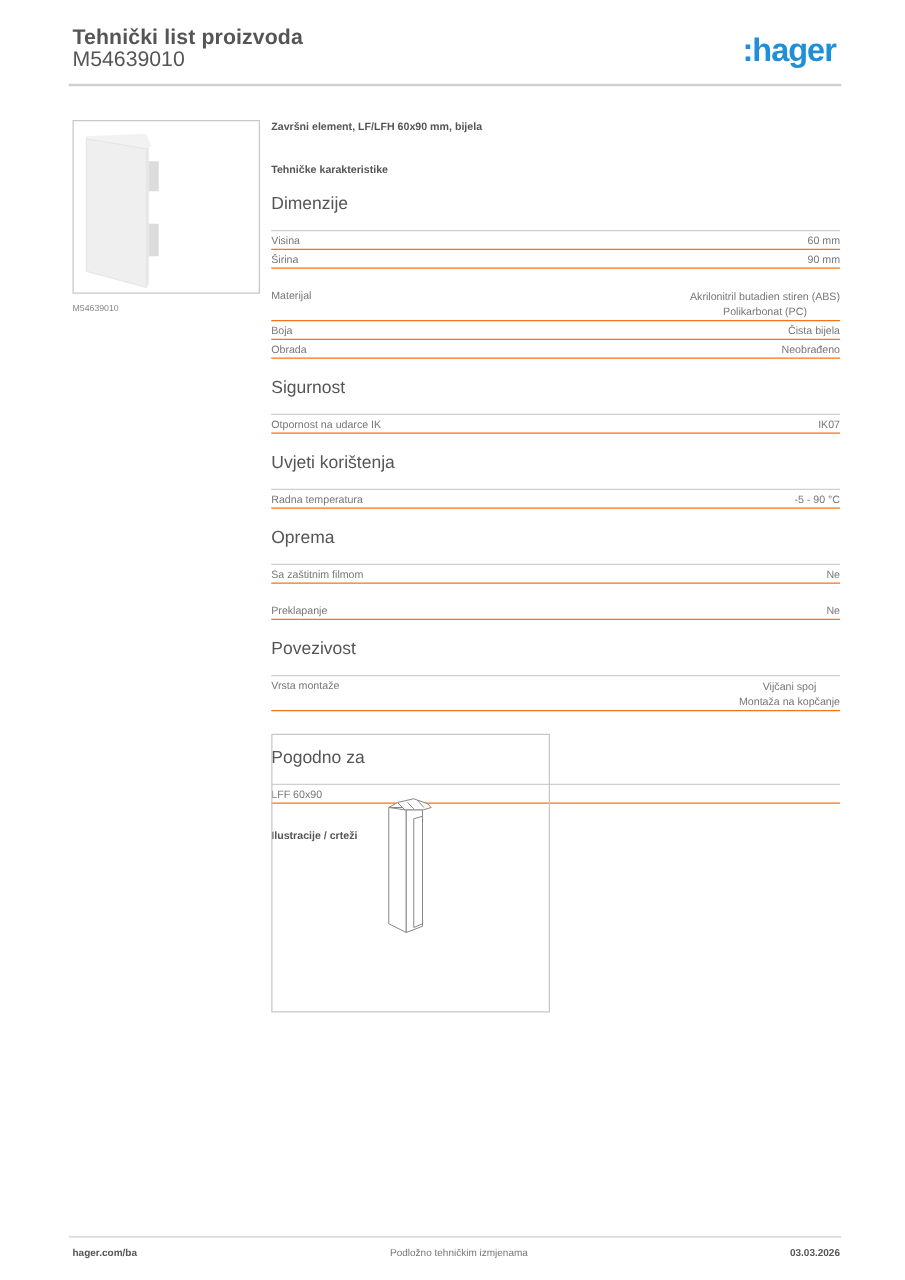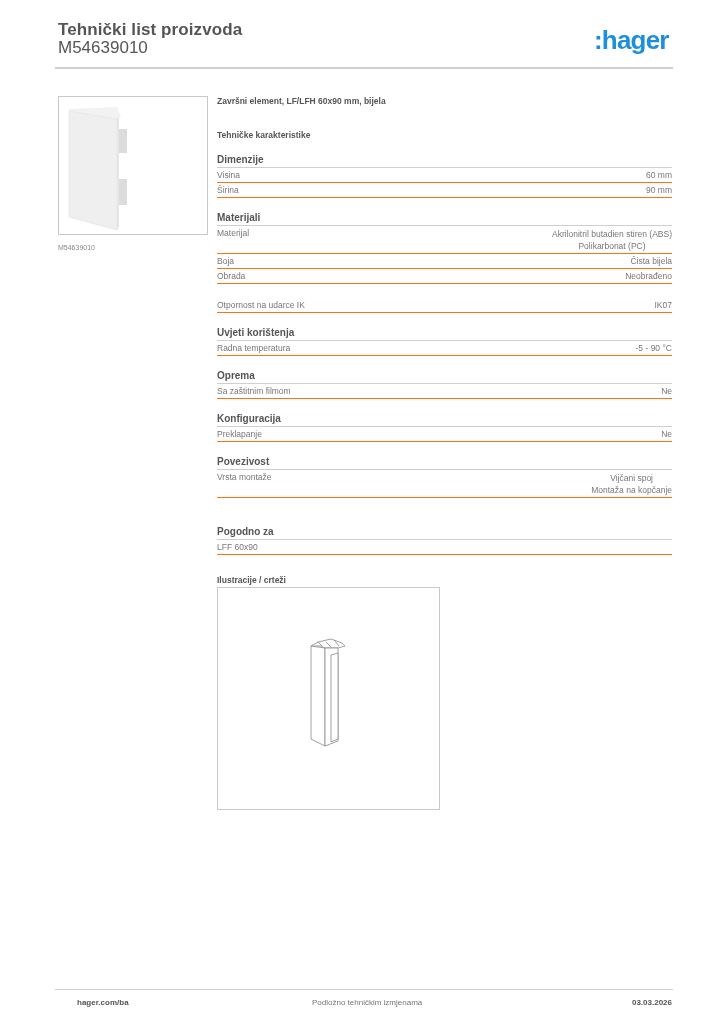--- a/index.html
+++ b/index.html
@@ -10,29 +10,29 @@
   .logo { position: absolute; left: 594px; top: 27px; font-size: 26px; font-weight: bold; color: #1e8fd8; letter-spacing: -0.8px; line-height: 1; }
   .header-rule { position: absolute; left: 55px; top: 67px; width: 618px; height: 2px; background: #d0d0d0; }
 
   .thumb { position: absolute; left: 58px; top: 96px; width: 150px; height: 139px; border: 1px solid #c8c8c8; box-sizing: border-box; background: #fff; }
   .thumb-code { position: absolute; left: 58px; top: 244px; font-size: 7px; color: #888; }
 
   .main { position: absolute; left: 217px; top: 96px; width: 455px; }
   .product-name { font-size: 8.5px; font-weight: bold; color: #555; height: 12px; }
   .tech-heading { margin-top: 22px; font-size: 8.5px; font-weight: bold; color: #555; }
   .section { margin-top: 14px; }
-  .section-title { font-size: 10px; font-weight: bold; color: #555; padding-bottom: 2px; border-bottom: 1px solid #cfcfcf; }
+  .section-title { font-size: 14px; font-weight: normal; color: #555; padding-bottom: 14px; border-bottom: 1px solid #cfcfcf; }
   .row { display: flex; justify-content: space-between; font-size: 8.5px; color: #777; border-bottom: 1px solid #f97316; padding: 2px 0 1px 0; line-height: 11px; }
   .row .val { text-align: center; }
   .row .val div { line-height: 12px; }
 
   .illus { position: absolute; left: 217px; top: 587px; width: 223px; height: 223px; border: 1px solid #c8c8c8; box-sizing: border-box; }
 
   .footer-rule { position: absolute; left: 55px; top: 989px; width: 618px; height: 1px; background: #d0d0d0; }
-  .footer-left { position: absolute; left: 58px; top: 998px; font-size: 8px; font-weight: bold; color: #555; margin-left: 19px; }
+  .footer-left { position: absolute; left: 58px; top: 998px; font-size: 8px; font-weight: bold; color: #555; }
   .footer-center { position: absolute; left: 312px; top: 998px; font-size: 8px; color: #777; }
   .footer-right { position: absolute; right: 52px; top: 998px; font-size: 8px; font-weight: bold; color: #555; }
 </style>
 </head>
 <body>
 
 <div class="header-title">Tehnički list proizvoda</div>
 <div class="header-code">M54639010</div>
 <div class="logo">:hager</div>
 <div class="header-rule"></div>
@@ -58,39 +58,39 @@
       <span>Visina</span>
       <span class="val">60 mm</span>
     </div>
     <div class="row">
       <span>Širina</span>
       <span class="val">90 mm</span>
     </div>
   </div>
 
   <div class="section">
-    <div class="section-title">Materijali</div>
     <div class="row">
       <span>Materijal</span>
       <span class="val">
         <div>Akrilonitril butadien stiren (ABS)</div>
         <div>Polikarbonat (PC)</div>
       </span>
     </div>
     <div class="row">
       <span>Boja</span>
       <span class="val">Čista bijela</span>
     </div>
     <div class="row">
       <span>Obrada</span>
       <span class="val">Neobrađeno</span>
     </div>
   </div>
 
   <div class="section">
+    <div class="section-title">Sigurnost</div>
     <div class="row">
       <span>Otpornost na udarce IK</span>
       <span class="val">IK07</span>
     </div>
   </div>
 
   <div class="section">
     <div class="section-title">Uvjeti korištenja</div>
     <div class="row">
       <span>Radna temperatura</span>
@@ -100,21 +100,20 @@
 
   <div class="section">
     <div class="section-title">Oprema</div>
     <div class="row">
       <span>Sa zaštitnim filmom</span>
       <span class="val">Ne</span>
     </div>
   </div>
 
   <div class="section">
-    <div class="section-title">Konfiguracija</div>
     <div class="row">
       <span>Preklapanje</span>
       <span class="val">Ne</span>
     </div>
   </div>
 
   <div class="section">
     <div class="section-title">Povezivost</div>
     <div class="row">
       <span>Vrsta montaže</span>

